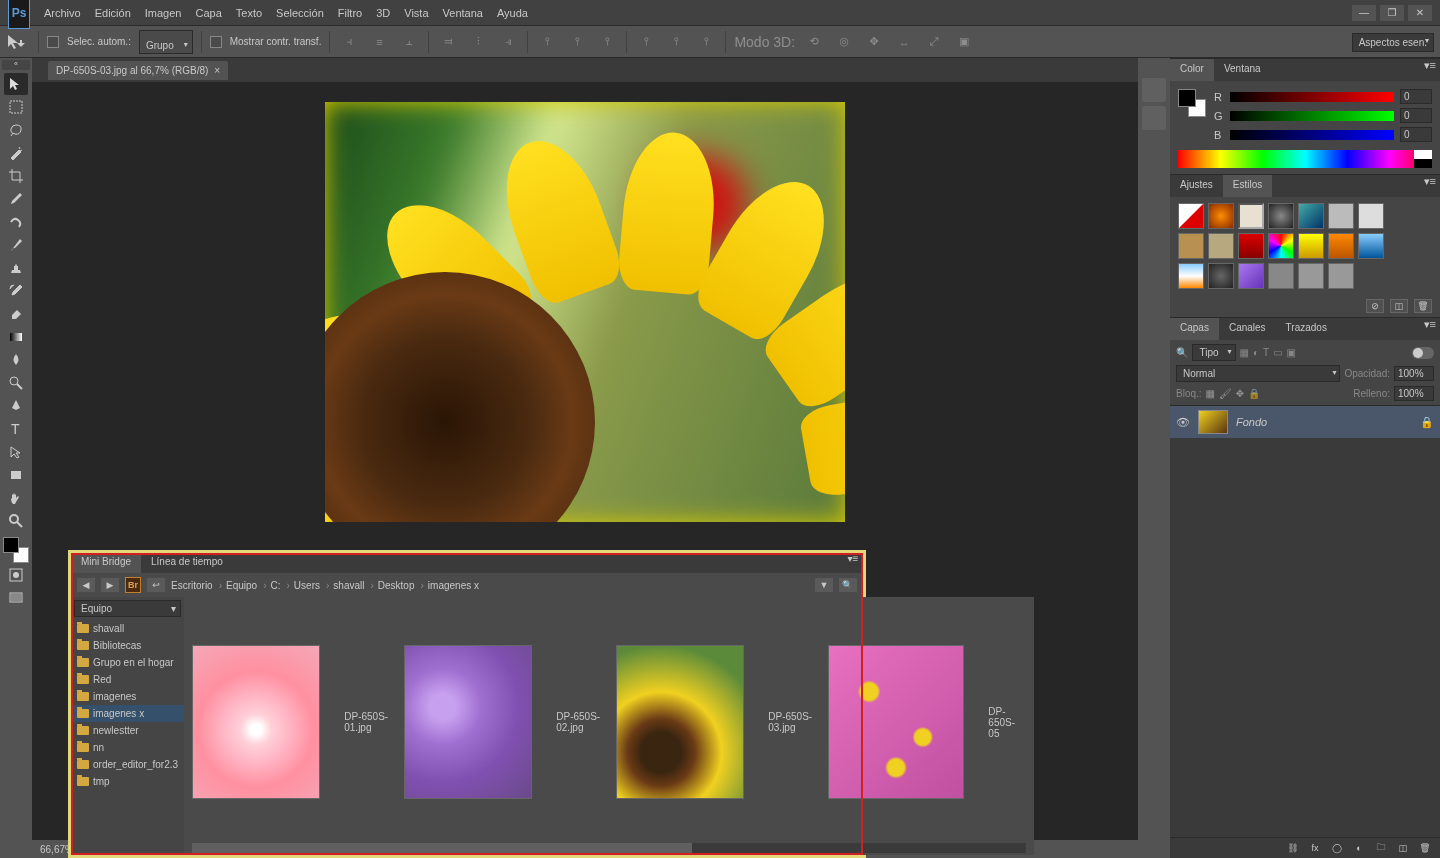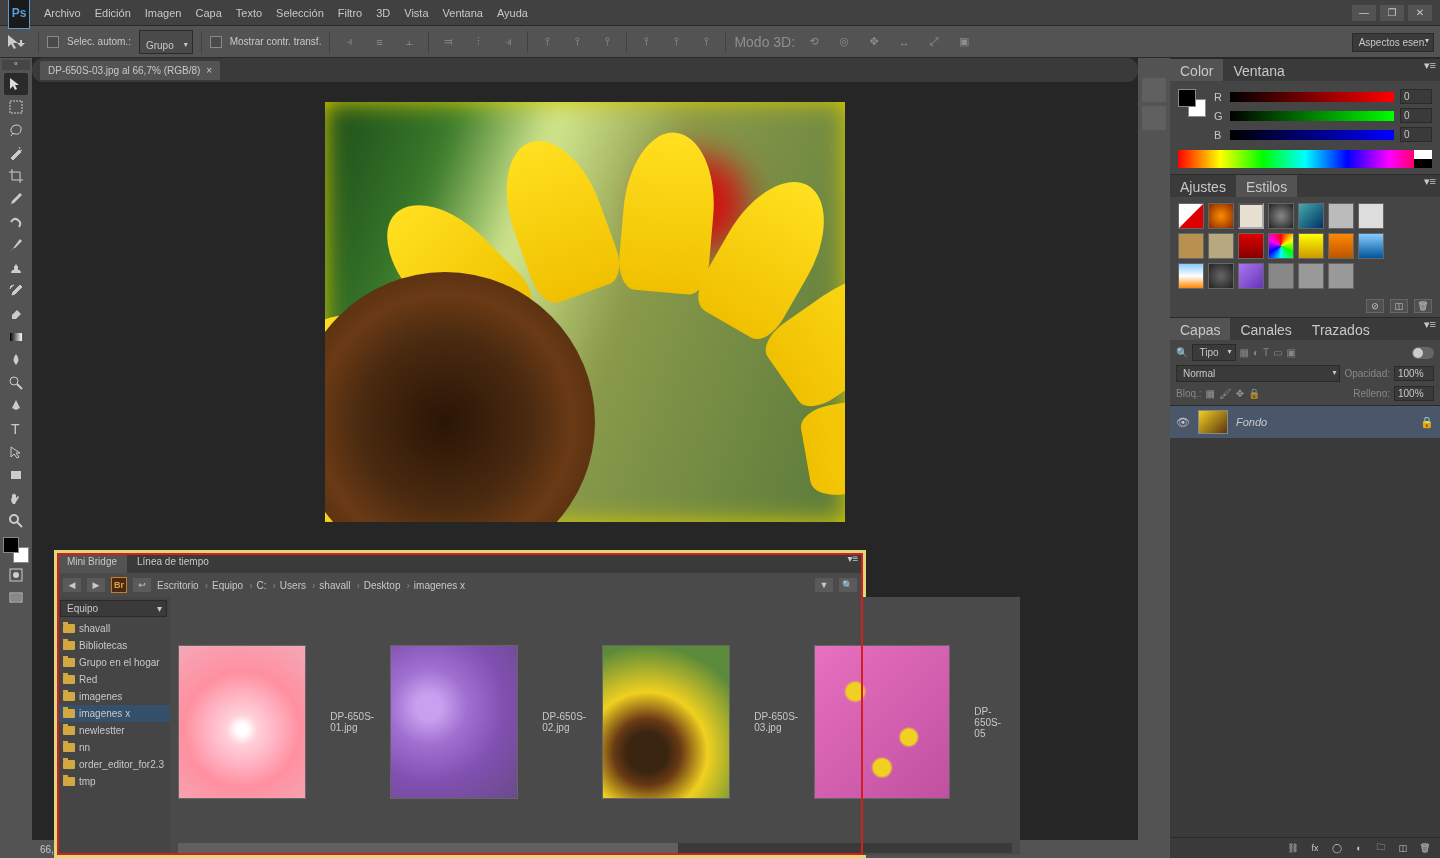--- a/index.html
+++ b/index.html
@@ -31,21 +31,21 @@
 .tools-col { width: 32px; background: #535353; display: flex; flex-direction: column; align-items: center; padding-top: 2px; gap: 1px; }
 .tools-col .collapse-tab { width: 28px; height: 10px; background: #454545; margin-bottom: 2px; font-size: 7px; text-align: center; }
 .tool { width: 24px; height: 22px; display: flex; align-items: center; justify-content: center; border-radius: 2px; cursor: pointer; position: relative; }
 .tool.active { background: #2a2a2a; }
 .color-swatch-box { width: 26px; height: 26px; position: relative; margin-top: 4px; }
 .swatch-fg { position: absolute; width: 16px; height: 16px; background: #000; border: 1px solid #888; top: 0; left: 0; z-index: 2; }
 .swatch-bg { position: absolute; width: 16px; height: 16px; background: #fff; border: 1px solid #888; bottom: 0; right: 0; }
 
 
 .doc-area { flex: 1; background: #262626; display: flex; flex-direction: column; position: relative; }
-.doc-tabs { height: 24px; background: #3a3a3a; display: flex; align-items: center; padding-left: 8px; border-radius: 11px; }
+.doc-tabs { height: 24px; background: #3a3a3a; display: flex; align-items: center; padding-left: 16px; }
 .doc-tab { background: #535353; padding: 4px 8px; font-size: 10px; display: flex; align-items: center; gap: 6px; border-radius: 2px 2px 0 0; }
 .doc-tab .close { cursor: pointer; }
 .canvas-area { flex: 1; display: flex; align-items: flex-start; justify-content: center; padding-top: 20px; overflow: hidden; }
 .canvas-img { width: 520px; height: 420px; background: #d4c800; position: relative; overflow: hidden; }
 
 
 .sunflower-bg { position:absolute; inset:0; background: linear-gradient(110deg, #1a4a1a 0%, #3a7a2a 20%, #d4e890 35%, #8a9a4a 55%, #5a7a3a 100%); filter: blur(12px); }
 .sunflower-bg:before { content:""; position:absolute; top:10%; right:15%; width:140px; height:120px; background: radial-gradient(circle, #d01010 35%, transparent 70%); border-radius:50%; filter: blur(8px); }
 .sun-center { position:absolute; width:300px; height:300px; border-radius:50%; background: radial-gradient(circle, #2a1505 0%, #4a2a10 40%, #6a3a15 60%, #3a2008 100%); left:-30px; bottom:-50px; }
 .petal { position:absolute; width:90px; height:160px; background: linear-gradient(180deg, #ffe020 0%, #f0c000 100%); border-radius: 50% 50% 20% 20%; transform-origin: 50% 110%; }
@@ -54,21 +54,21 @@
 .status-bar .zoom-lvl { width: 50px; }
 
 
 .right-col { width: 270px; background: #454545; display: flex; flex-direction: column; }
 .dock-strip { width: 32px; background: #535353; display: flex; flex-direction: column; align-items: center; gap: 4px; padding-top: 20px; }
 .dock-ico { width: 24px; height: 24px; background: #606060; border-radius: 2px; }
 .right-wrap { display: flex; }
 
 .panel { background: #454545; border-top: 1px solid #2a2a2a; }
 .panel-tabs { height: 22px; background: #3a3a3a; display: flex; }
-.panel-tabs .ptab { padding: 4px 10px; font-size: 14px; cursor: pointer; }
+.panel-tabs .ptab { padding: 4px 10px; font-size: 10px; cursor: pointer; }
 .panel-tabs .ptab.active { background: #535353; }
 .panel-tabs .pmenu { margin-left: auto; width: 20px; text-align: center; cursor: pointer; }
 
 
 .color-body { padding: 8px; display: flex; gap: 8px; }
 .color-swatches-mini { position: relative; width: 28px; height: 28px; }
 .csm-fg { position:absolute; width:18px; height:18px; background:#000; border:1px solid #888; top:0; left:0; z-index:2; }
 .csm-bg { position:absolute; width:18px; height:18px; background:#fff; border:1px solid #888; bottom:0; right:0; }
 .sliders { flex: 1; display: flex; flex-direction: column; gap: 4px; }
 .slider-row { display: flex; align-items: center; gap: 6px; }
@@ -98,21 +98,21 @@
 .layer-row .lval { background:#3a3a3a; border:1px solid #2a2a2a; width:40px; padding:1px 3px; }
 .layer-list { background: #3a3a3a; border-top: 1px solid #2a2a2a; }
 .layer-item { display:flex; align-items:center; padding: 4px 6px; gap:8px; background:#4a576a; }
 .layer-item .eye { width:14px; }
 .layer-item .thumb { width:30px; height:24px; background: linear-gradient(135deg,#f0d020,#5a3510); border:1px solid #888; }
 .layer-item .lock { margin-left:auto; }
 .layer-footer { display:flex; justify-content:flex-end; gap:4px; padding:3px 6px; border-top:1px solid #2a2a2a; background:#3a3a3a; }
 .layer-footer .lf-btn { width:18px; height:14px; display:flex; align-items:center; justify-content:center; font-size:9px; }
 
 
-.bridge-wrap { position: absolute; left: 22px; right: 272px; bottom: 0; height: 308px; border: 3px solid #e2d87a; outline: 2px solid #d02020; outline-offset: -5px; background: #454545; display:flex; flex-direction:column;justify-content:space-between; }
+.bridge-wrap { position: absolute; left: 36px; right: 272px; bottom: 0; height: 308px; border: 3px solid #e2d87a; outline: 2px solid #d02020; outline-offset: -5px; background: #454545; display:flex; flex-direction:column;justify-content:space-between; }
 .bridge-tabs { height: 20px; background:#3a3a3a; display:flex; font-size:10px; }
 .bridge-tabs .btab { padding: 3px 10px; }
 .bridge-tabs .btab.active { background:#535353; }
 .bridge-tabs .bmenu { margin-left:auto; width:20px; text-align:center; }
 .bridge-nav { height: 24px; display:flex; align-items:center; gap:6px; padding: 0 6px; background:#4a4a4a; }
 .nav-btn { width:18px; height:14px; display:flex; align-items:center; justify-content:center; font-size:9px; background:#5a5a5a; }
 .br-logo { width:16px; height:16px; background:#4a2a10; border:1px solid #c08030; color:#e0a050; font-size:9px; font-weight:bold; display:flex; align-items:center; justify-content:center; }
 .breadcrumb { display:flex; gap:4px; font-size:10px; align-items:center; flex:1; }
 .bc-item { display:flex; align-items:center; gap:3px; }
 .bc-item:after { content:"›"; margin-left:3px; color:#888; }

